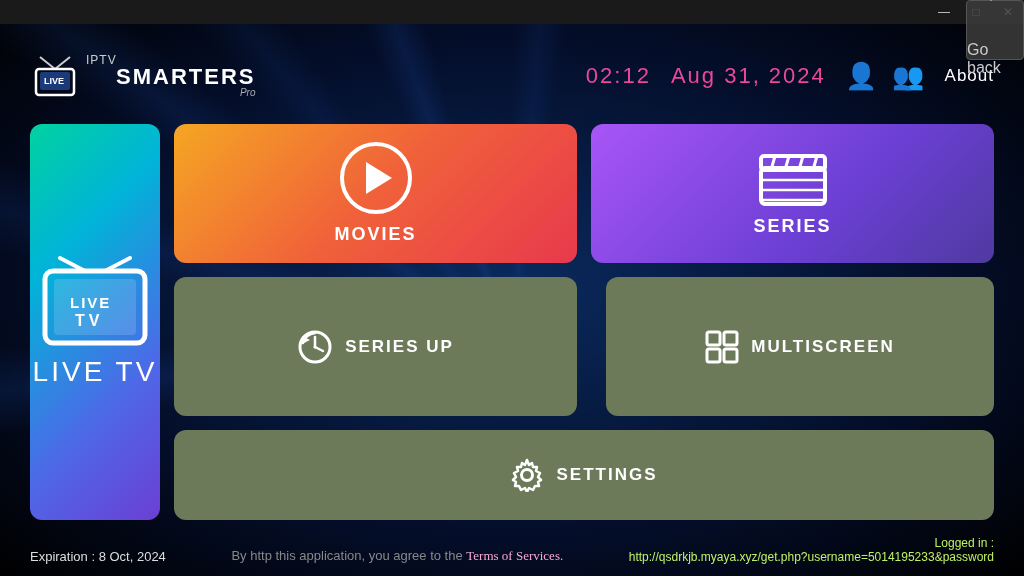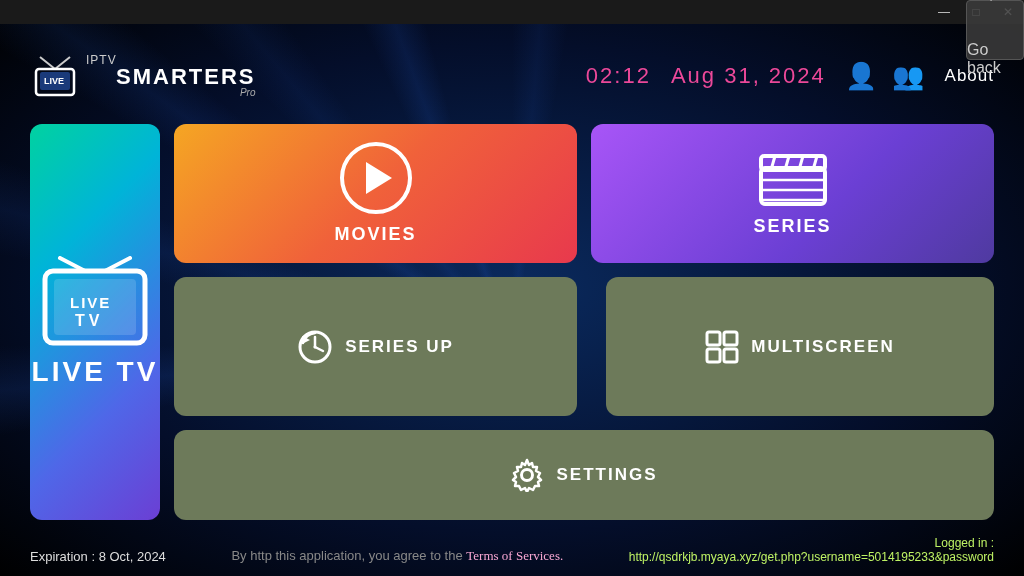--- a/index.html
+++ b/index.html
@@ -230,21 +230,21 @@
     .card-label {
       color: #fff;
       font-size: 18px;
       font-weight: 700;
       letter-spacing: 2px;
       text-transform: uppercase;
     }
     .live-tv-text {
       color: #fff;
       font-size: 28px;
-      font-weight: 700;
+      font-weight: 400;
       letter-spacing: 3px;
     }
 
     
     .card-row {
       display: flex;
       align-items: center;
       justify-content: center;
       gap: 12px;
     }

